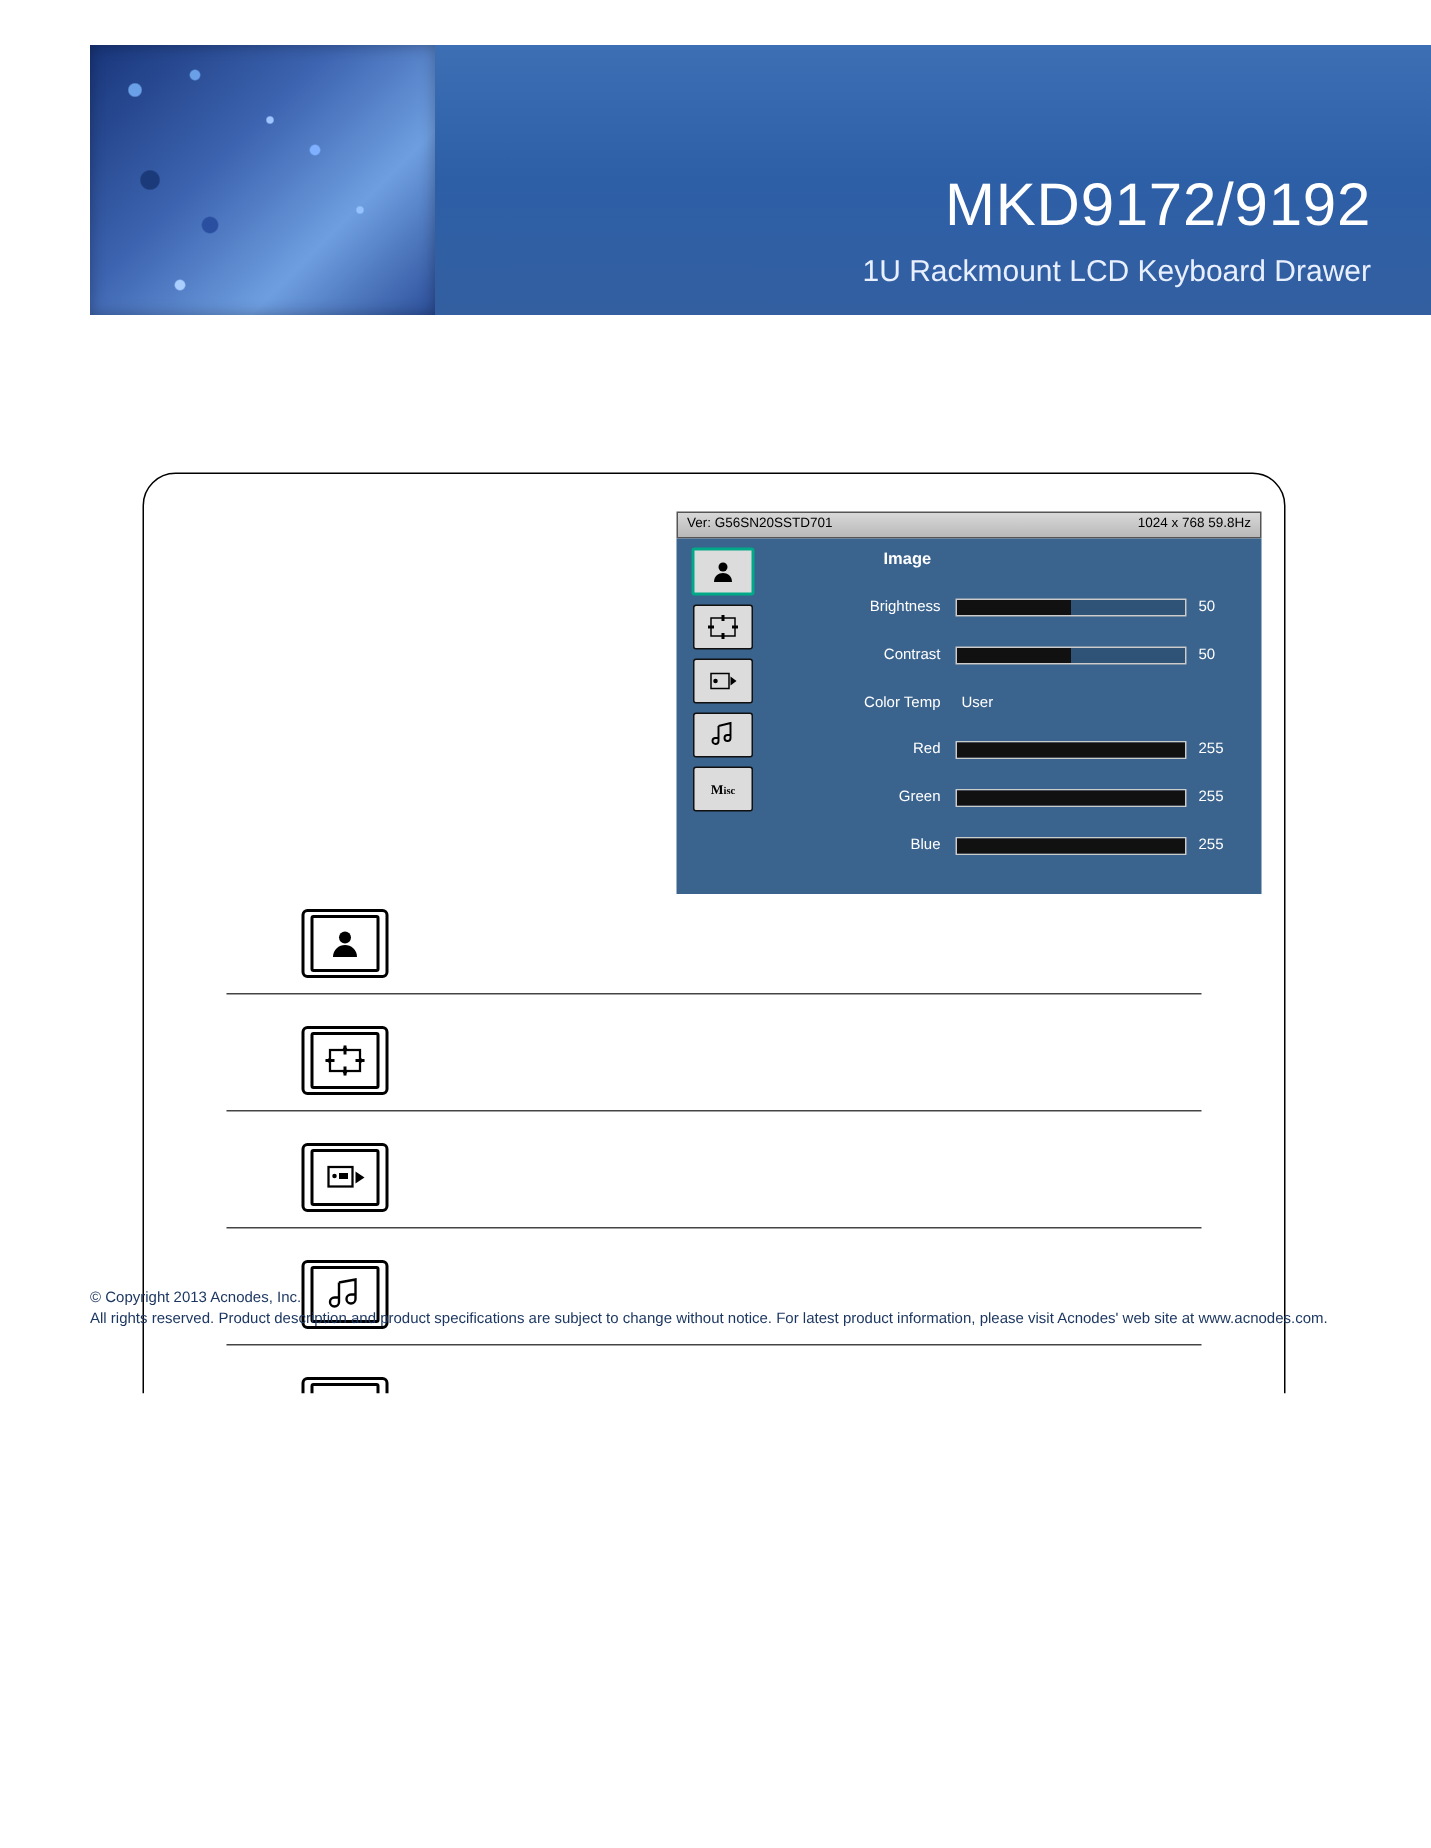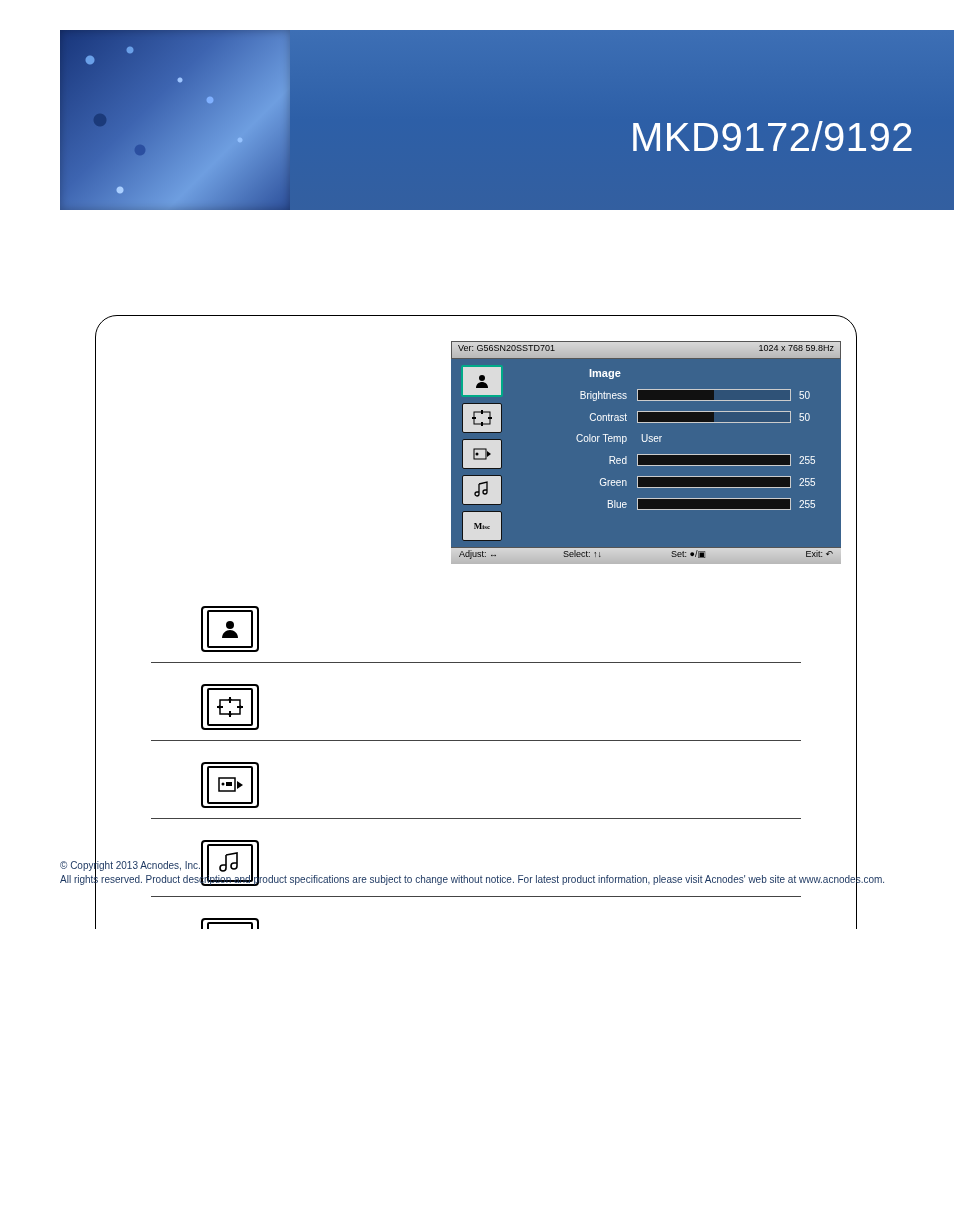--- a/index.html
+++ b/index.html
@@ -34,21 +34,21 @@
                 background:linear-gradient(#d8d8d8,#b8b8b8)}
   .osd-ver{padding:1px 6px}
   .osd-res{margin-left:auto;padding:1px 6px}
   .osd-body{display:flex;background:#3a638d}
   .osd-icons{width:62px;padding:6px 0;display:flex;flex-direction:column;gap:6px;align-items:center}
   .osd-ico{width:38px;height:28px;border:1px solid #111;background:#dcdcdc;display:flex;
            align-items:center;justify-content:center;border-radius:2px}
   .osd-ico.sel{border:2px solid #0a8}
   .osd-params{flex:1;padding:8px 14px 6px 4px;color:#fff;font-size:10px}
   .osd-head{font-weight:bold;font-size:11px;margin:0 0 9px 72px}
-  .row{display:flex;align-items:center;margin:10px 0}
+  .row{display:flex;margin:20px 0}
   .lbl{width:110px;text-align:right;padding-right:10px}
   .bar{flex:1;height:10px;border:1px solid #ccc;position:relative;background:#2f5277;margin-right:8px}
   .bar>i{position:absolute;left:0;top:0;bottom:0;background:#111}
   .val{width:28px;text-align:left}
   .osd-foot{border-top:1px solid #555;height:16px;display:flex;font-size:9px;
             background:linear-gradient(#d8d8d8,#b8b8b8);position:relative}
   .osd-foot>div{padding:1px 0;position:absolute}
 
   
   .iconrow{position:absolute;left:55px;right:55px;height:66px;border-bottom:1px solid #444;
@@ -71,20 +71,21 @@
   .legal{flex:1;text-align:justify;color:#1a355f}
 </style>
 </head>
 <body>
 
 <div class="page">
 
   <div class="banner">
     <div class="decor"></div>
     <div class="prod-title">MKD9172/9192</div>
+    <div class="prod-sub">1U Rackmount LCD Keyboard Drawer</div>
   </div>
 
   <div class="panel">
 
     <div class="osd">
       <div class="osd-titlebar">
         <div class="osd-ver">Ver: G56SN20SSTD701</div>
         <div class="osd-res">1024 x 768  59.8Hz</div>
       </div>
       <div class="osd-body">
@@ -155,26 +156,20 @@
               <div class="row">
                 <div class="lbl">Blue</div>
                 <div class="bar">
                   <i style="width: 100%;"></i>
                 </div>
                 <div class="val">255</div>
               </div>
             </div>
         </div>
       </div>
-      <div class="osd-foot">
-        <div style="left:8px">Adjust: ↔</div>
-        <div style="left:112px">Select: ↑↓</div>
-        <div style="left:220px">Set: ●/▣</div>
-        <div style="right:8px">Exit: ↶</div>
-      </div>
     </div>
 
     <div class="iconrow" style="top:280px">
       <div class="bigico">
           <div class="inner">
         <svg width="24" height="20" viewBox="0 0 24 20">
               <circle cx="12" cy="6" r="4" fill="#000"></circle>
               <path d="M4 19c0-5 4-8 8-8s8 3 8 8z" fill="#000"></path>
             </svg>
       </div>

